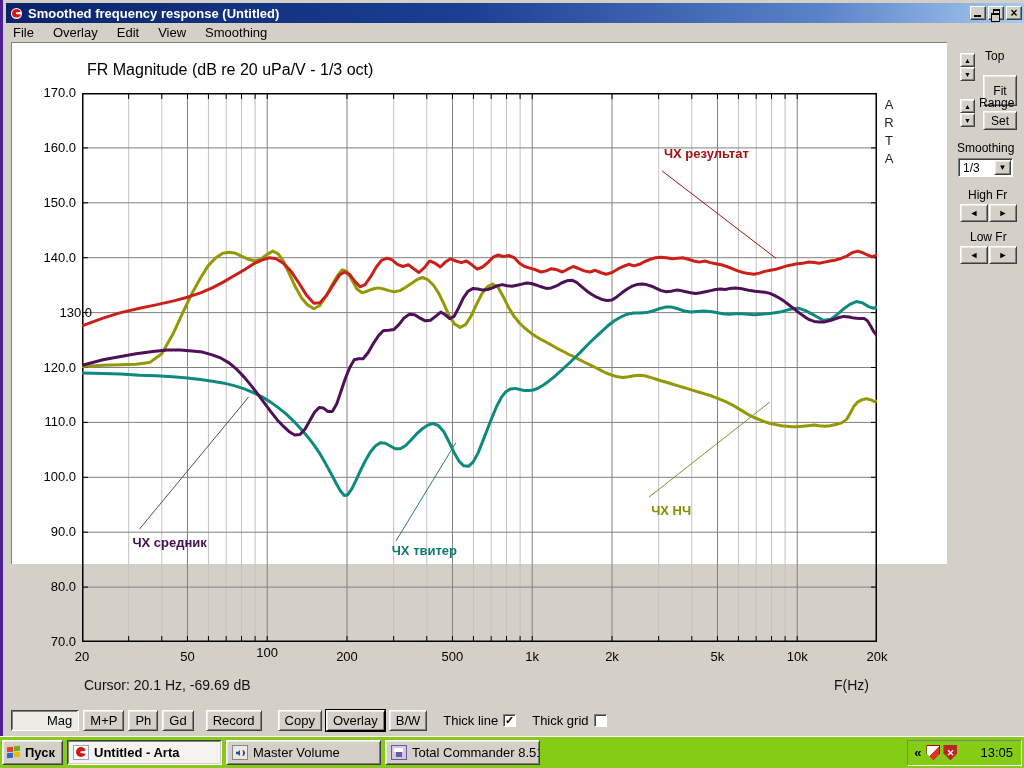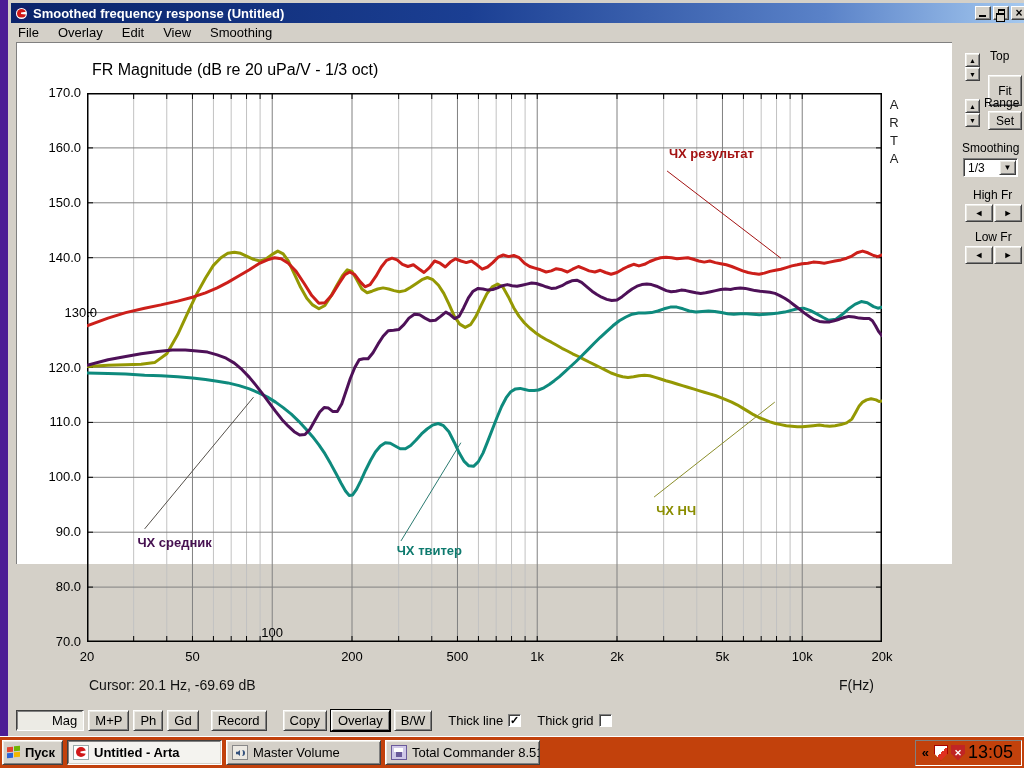--- a/index.html
+++ b/index.html
@@ -1,19 +1,19 @@
 <!DOCTYPE html>
 <html><head>
 <meta charset="utf-8">
 <style>
   * { margin:0; padding:0; box-sizing:border-box; }
   html,body { width:1024px; height:768px; overflow:hidden;
     font-family:"Liberation Sans", sans-serif; background:#d4d0c8; }
   .app-window { position:absolute; left:0; top:0; width:1024px; height:736px;
-    background:#d4d0c8; border-left:8px solid #4c1d95; }
+    background:#d4d0c8; border-left:3px solid #4c1d95; }
   
   .titlebar { position:absolute; left:3px; top:3px; width:1018px; height:20px;
     background:linear-gradient(90deg,#0a246a 0%,#1b3f93 45%,#5a82c8 80%,#a6caf0 100%);
     display:flex; align-items:center; padding:0 2px; }
   .app-icon { width:15px; height:15px; margin:0 4px 0 1px; background:#10206b;
     position:relative; flex:0 0 auto; }
   .app-icon::before { content:""; position:absolute; left:2px; top:2px; width:11px; height:11px;
     border-radius:50%; background:#fff; }
   .app-icon::after { content:""; position:absolute; left:3px; top:3px; width:9px; height:9px;
     border-radius:50%; background:#d01818; clip-path:polygon(0 0,100% 0,100% 35%,45% 45%,45% 60%,100% 68%,100% 100%,0 100%); }
@@ -63,21 +63,21 @@
   .tb-btn.pressed { border-color:#404040 #fff #fff #404040;
     box-shadow:inset -1px -1px 0 #ecebe5, inset 1px 1px 0 #808080;
     background:#ecebe5;padding-left:35px; }
   .tb-btn.focused { outline:1px solid #000; outline-offset:0px; border-color:#fff #000 #000 #fff; }
   .chk-label { font-size:13px; margin-left:16px; margin-right:5px; }
   .checkbox { width:13px; height:13px; background:#fff; border:1px solid;
     border-color:#808080 #fff #fff #808080; box-shadow:inset 1px 1px 0 #404040;
     font-size:11px; font-weight:bold; line-height:11px; text-align:center; color:#000; }
   
   .taskbar { position:absolute; left:0; top:736px; width:1024px; height:32px;
-    background:#c2410c; border-top:1px solid #fff; display:flex; align-items:center; }
+    background:#84cc16; border-top:1px solid #fff; display:flex; align-items:center; }
   .start-btn { height:25px; margin-left:2px; padding:0 7px 0 4px; font-size:13px; font-weight:bold;
     display:flex; align-items:center; }
   .winflag { width:14px; height:13px; margin-right:4px; position:relative; display:inline-block; }
   .winflag i { position:absolute; width:6px; height:5px; }
   .winflag i:nth-child(1){ left:0; top:1px; background:#e1432f; transform:skewY(-6deg);}
   .winflag i:nth-child(2){ left:7px; top:0; background:#6fb400; transform:skewY(-6deg);}
   .winflag i:nth-child(3){ left:0; top:7px; background:#2a63d6; transform:skewY(-6deg);}
   .winflag i:nth-child(4){ left:7px; top:6px; background:#f2b700; transform:skewY(-6deg);}
   .task-btn { height:25px; width:155px; margin-left:4px; padding:0 5px; font-size:13px;
     justify-content:flex-start; overflow:hidden; white-space:nowrap; }
@@ -98,21 +98,21 @@
   .icon-tc::after { content:""; position:absolute; left:2px; top:2px; width:9px; height:4px; background:#fff; }
   .icon-tc::before { content:""; position:absolute; left:4px; bottom:2px; width:6px; height:5px; background:#6a5a9a; }
   .tray { margin-left:auto; height:26px; display:flex; align-items:center;
     border:1px solid; border-color:#808080 #fff #fff #808080; padding:0 8px 0 6px; margin-right:2px; }
   .tray-chevrons { font-size:13px; font-weight:bold; margin-right:5px; }
   .shield { width:14px; height:16px; margin-right:3px; position:relative;
     clip-path:polygon(0 0,100% 0,100% 55%,50% 100%,0 55%); }
   .shield-1 { background:linear-gradient(135deg,#fff 0 50%,#e03020 50% 100%); border:1px solid #a00; }
   .shield-2 { background:#c02424; display:flex; align-items:center; justify-content:center;
     color:#fff; font-size:9px; font-weight:bold; }
-  .clock { font-size:18px; margin-left:0; }
+  .clock { font-size:13px; margin-left:20px; }
 </style>
 </head>
 <body>
 
 <div class="app-window">
 
   <div class="titlebar">
     <span class="app-icon"></span>
     <span class="title-text">Smoothed frequency response (Untitled)</span>
     <span class="winbtn">
@@ -270,21 +270,21 @@
       <div class="ylab" style="left: 12px; top: 207.7px;">140.0</div>
       <div class="ylab" style="left: 28px; top: 262.6px; text-align: right;">130.0</div>
       <div class="ylab" style="left: 12px; top: 317.5px;">120.0</div>
       <div class="ylab" style="left: 12px; top: 372.4px;">110.0</div>
       <div class="ylab" style="left: 12px; top: 427.3px;">100.0</div>
       <div class="ylab" style="left: 12px; top: 482.2px;">90.0</div>
       <div class="ylab" style="left: 12px; top: 537.1px;">80.0</div>
       <div class="ylab" style="left: 12px; top: 592px;">70.0</div>
       <div class="xlab" style="left: 70px; top: 606px;">20</div>
       <div class="xlab" style="left: 175.454px; top: 606px;">50</div>
-      <div class="xlab" style="left: 255.227px; top: 582px;">100</div>
+      <div class="xlab" style="left: 255.227px; top: 602px;">100</div>
       <div class="xlab" style="left: 335px; top: 606px;">200</div>
       <div class="xlab" style="left: 440.454px; top: 606px;">500</div>
       <div class="xlab" style="left: 520.227px; top: 606px;">1k</div>
       <div class="xlab" style="left: 600px; top: 606px;">2k</div>
       <div class="xlab" style="left: 705.454px; top: 606px;">5k</div>
       <div class="xlab" style="left: 785.227px; top: 606px;">10k</div>
       <div class="xlab" style="left: 865px; top: 606px;">20k</div>
       <div class="anno" style="left: 651.913px; top: 103.253px; color: rgb(163, 18, 18);">ЧХ результат</div>
       <div class="anno" style="left: 120.438px; top: 491.945px; color: rgb(69, 16, 80);">ЧХ средник</div>
       <div class="anno" style="left: 379.73px; top: 500.18px; color: rgb(14, 122, 110);">ЧХ твитер</div>

